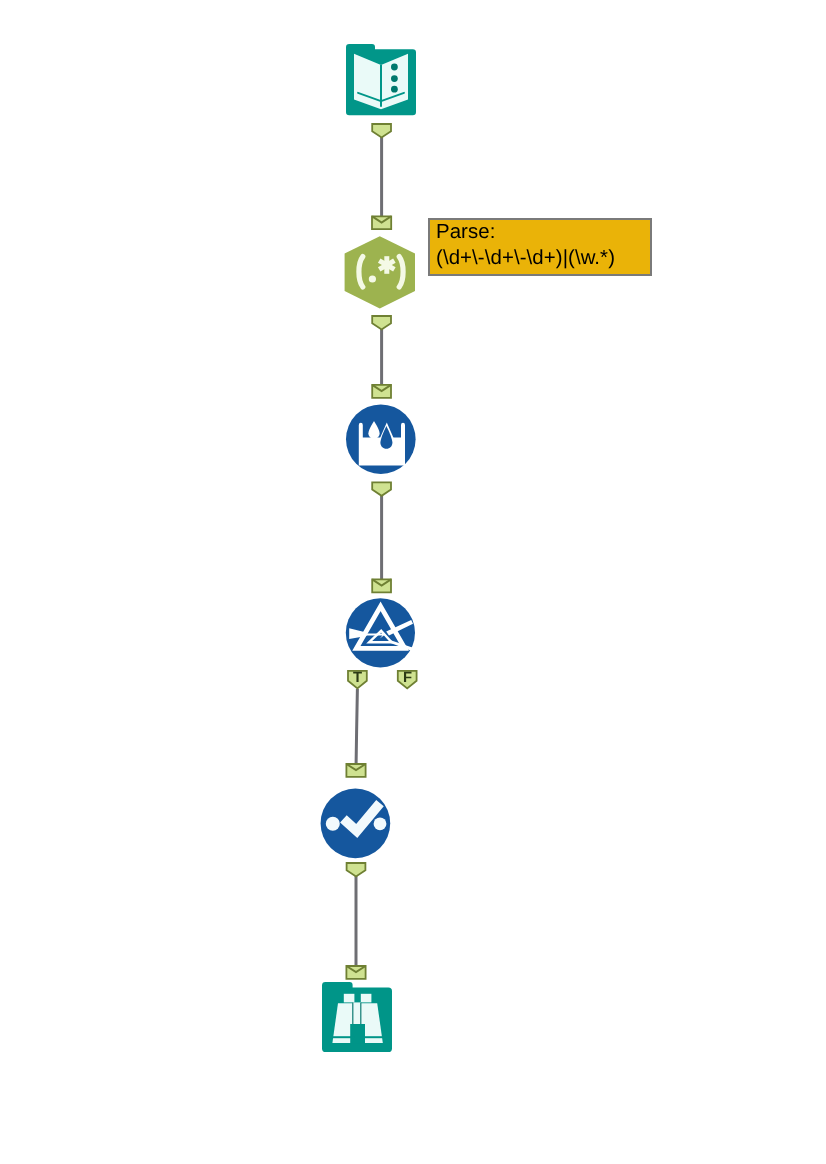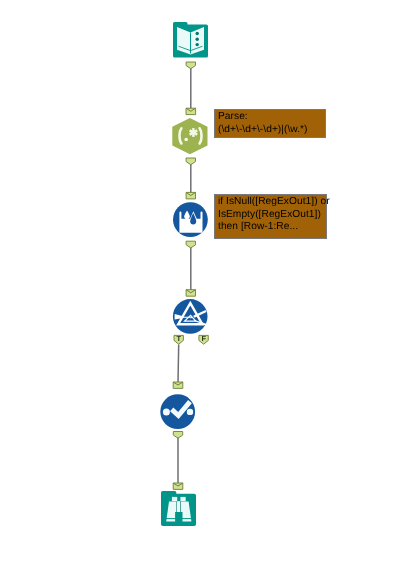--- a/index.html
+++ b/index.html
@@ -2,21 +2,21 @@
 <html><head>
 <meta charset="utf-8">
 <title>Workflow</title>
 <style>
   html,body{margin:0;padding:0;}
   body{width:413px;height:582px;background:#ffffff;
        font-family:"Liberation Sans",sans-serif;overflow:hidden;position:relative;
        -webkit-font-smoothing:antialiased;text-rendering:geometricPrecision;}
   #canvas{position:absolute;left:0;top:0;width:413px;height:582px;}
   .node{position:absolute;}
-  .anno{position:absolute;background:#a16207;border:1px solid #7a7a7a;
+  .anno{position:absolute;background:#eab308;border:1px solid #7a7a7a;
         color:#000;font-size:10.2px;line-height:12.5px;padding:1px 3px 2px 3px;
         white-space:pre;box-sizing:border-box;letter-spacing:0.05px;will-change:transform;}
   svg{display:block;overflow:visible;}
 </style>
 </head>
 <body>
 
 <div id="canvas">
 
   <svg style="position:absolute;left:0;top:0" width="413" height="582">
@@ -146,17 +146,14 @@
       <path d="M173.2 483.0 L178.0 486.0 L182.8 483.0"></path>
     </g>
     <g font-family="Liberation Sans, sans-serif" font-size="7.4" font-weight="bold" fill="#2c3a14" text-anchor="middle">
       <text x="178.7" y="341.2">T</text>
       <text x="203.7" y="341.2">F</text>
     </g>
   </svg>
 
   <div class="anno" style="left:214px;top:109px;width:112px;height:29px">Parse:
 (\d+\-\d+\-\d+)|(\w.*)</div>
-  <div class="anno" style="left:214px;top:194px;width:113px;height:45px">if IsNull([RegExOut1]) or
-IsEmpty([RegExOut1])
-then [Row-1:Re...</div>
 
 </div>
 
 </body></html>

